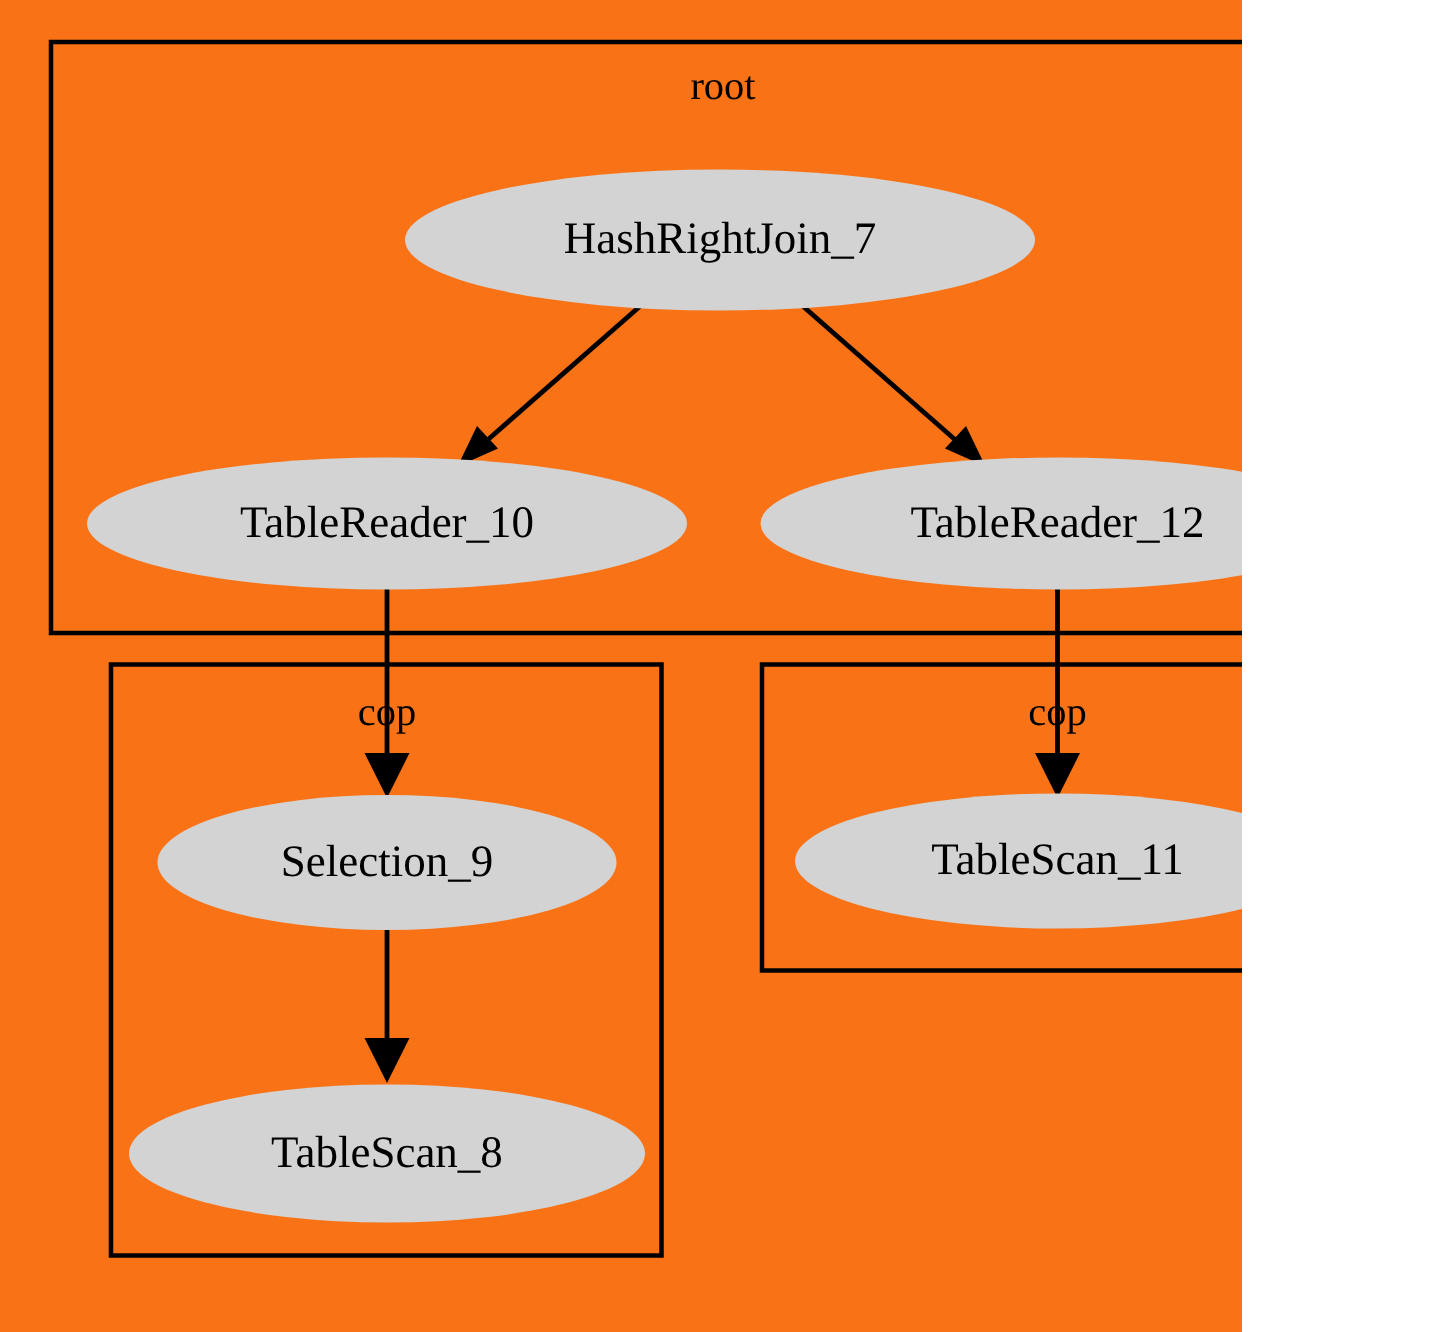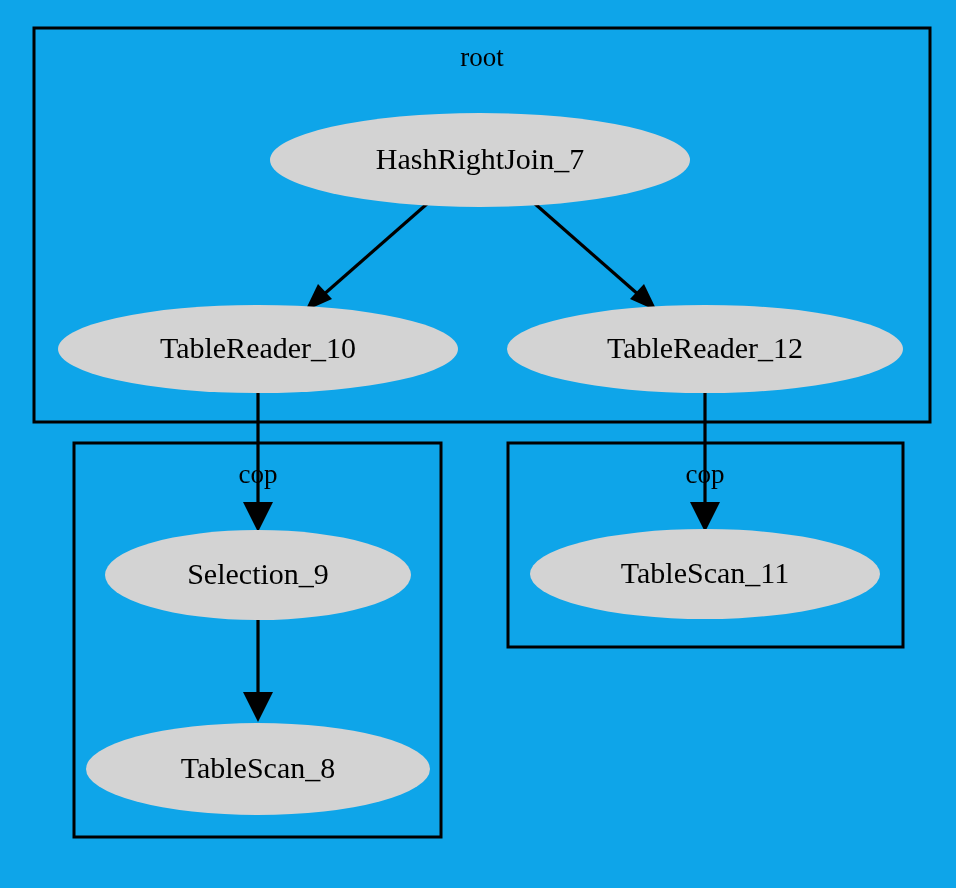--- a/index.html
+++ b/index.html
@@ -3,23 +3,23 @@
 <meta charset="utf-8">
 <title>Query Plan Graph</title>
 <style>
   html, body {
     margin: 0;
     padding: 0;
     background: #ffffff;
   }
   #canvas {
     position: relative;
-    width: 956px;
+    width: 828px;
     height: 888px;
-    background: #0ea5e9;
+    background: #f97316;
     font-family: "Liberation Serif", "DejaVu Serif", serif;
     overflow: hidden;
   }
   #graph-svg {
     position: absolute;
     top: 0;
     left: 0;
     width: 968px;
     height: 888px;
   }

